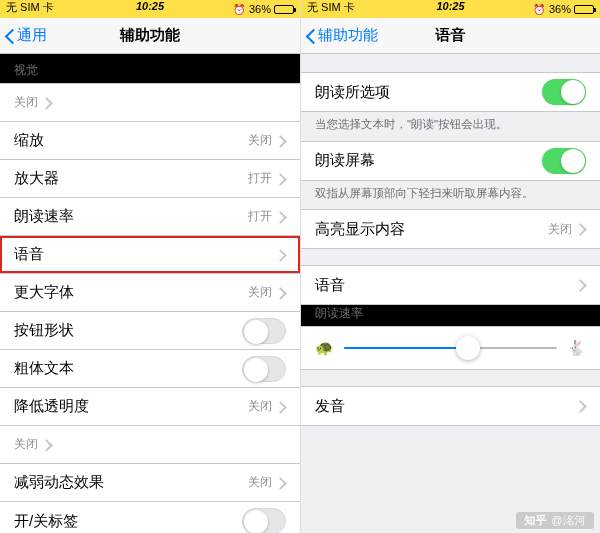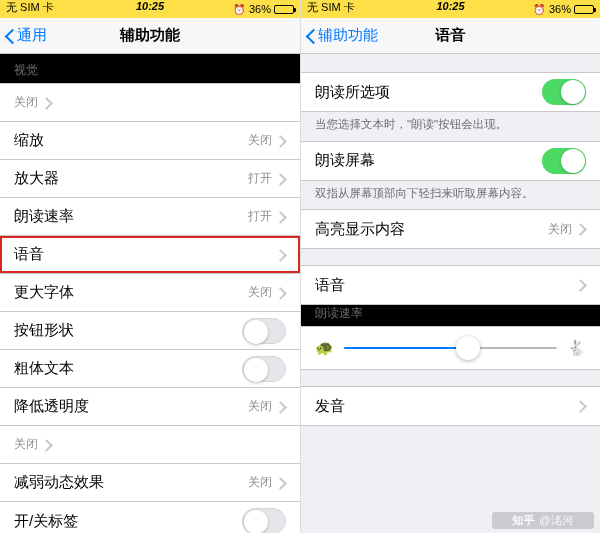--- a/index.html
+++ b/index.html
@@ -85,21 +85,21 @@
   .slider-fill { position: absolute; left: 0; top: 0; bottom: 0; background: #007aff; border-radius: 1px; }
   .slider-thumb {
     width: 24px; height: 24px; border-radius: 12px; background: #fff; position: absolute; top: -11px;
     box-shadow: 0 1px 4px rgba(0,0,0,.3); transform: translateX(-50%);
   }
   .crit { font-size: 15px; }
 
   
   .wm {
     position: absolute; right: 6px; bottom: 4px; font-size: 11px; color: rgba(255,255,255,.92);
-    background: rgba(0,0,0,.15); padding: 1px 20px; border-radius: 3px; letter-spacing: .5px;
+    background: rgba(0,0,0,.15); padding: 1px 8px; border-radius: 3px; letter-spacing: .5px;
   }
   .wm .z { font-weight: 700; margin-right: 4px; }
 </style>
 </head>
 <body>
 
 <div class="dual">
 
   <div class="phone">
     <div class="status">

